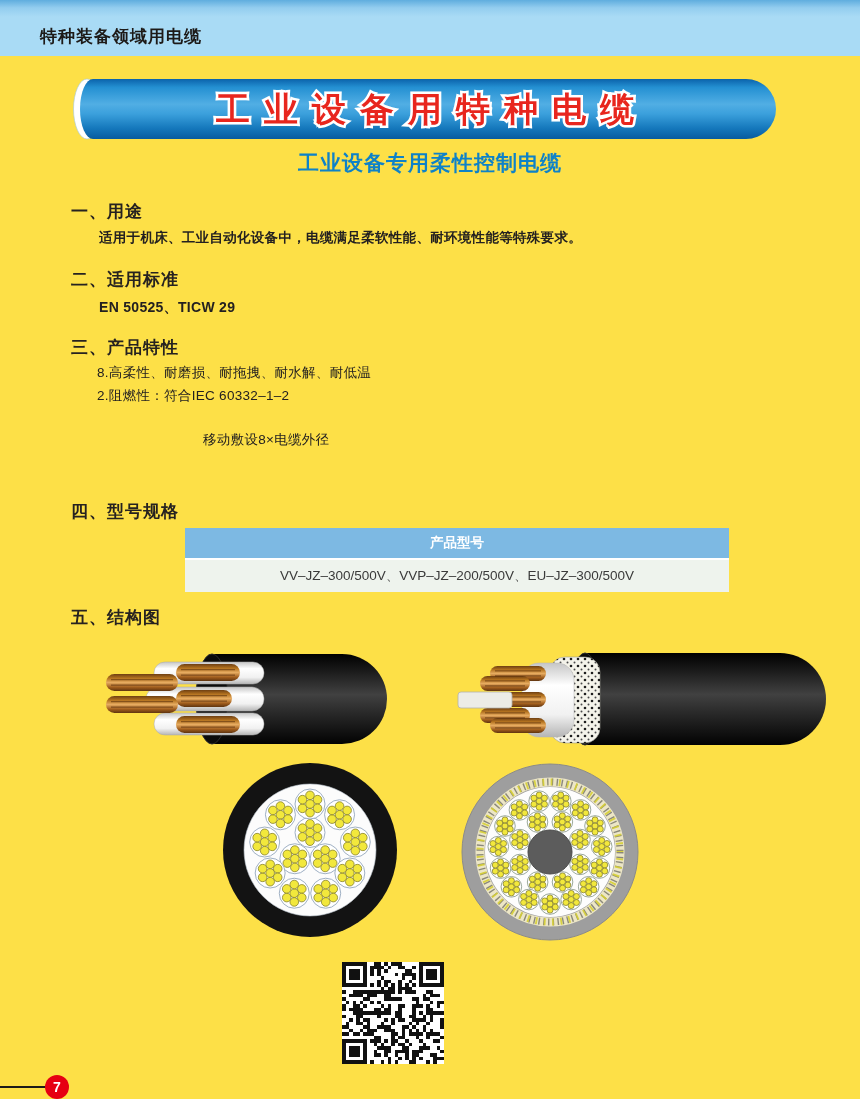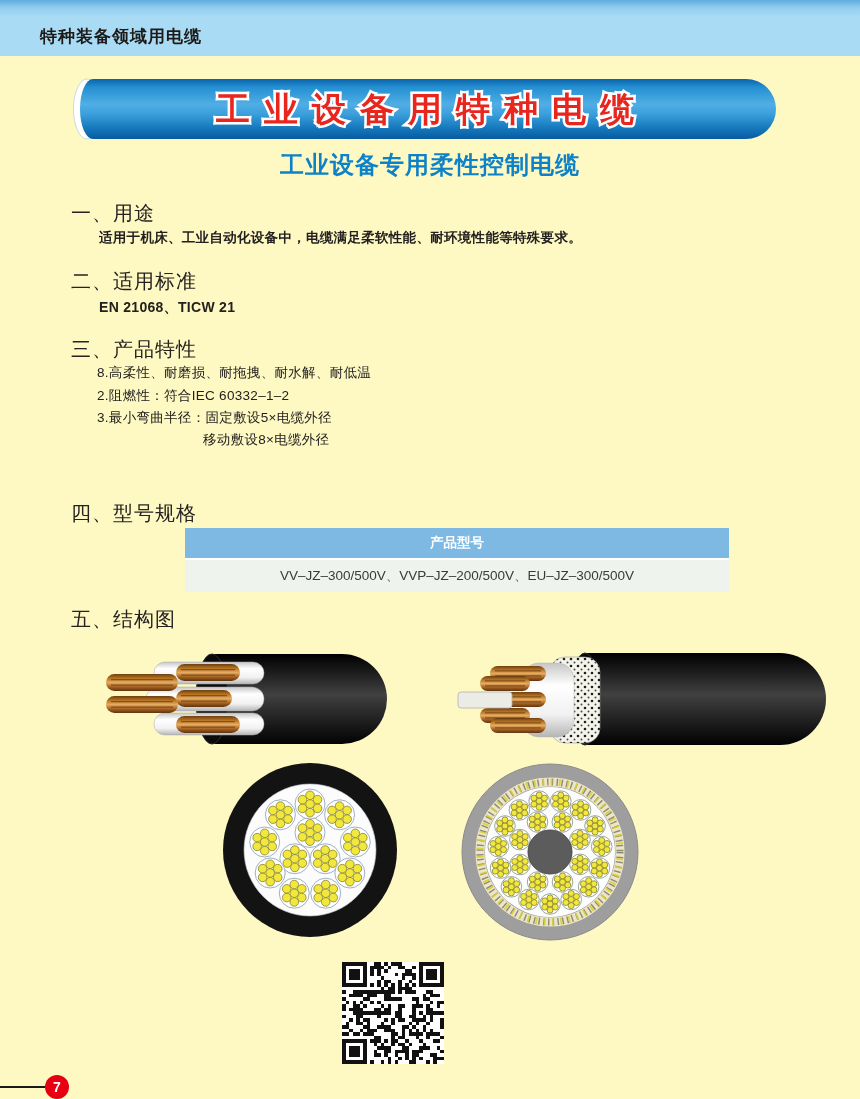--- a/index.html
+++ b/index.html
@@ -1,29 +1,29 @@
 <!DOCTYPE html>
 <html><head>
 <meta charset="utf-8">
 <style>
   html,body{margin:0;padding:0;background:#ffffff;}
-  .page{position:relative;width:860px;height:1099px;background:#fef9c3;overflow:hidden;
+  .page{position:relative;width:860px;height:1099px;background:#fde047;overflow:hidden;
         font-family:"Liberation Sans","DejaVu Sans",sans-serif;color:#222;}
   
   .header-band{position:absolute;left:0;top:0;width:860px;height:56px;
     background:linear-gradient(180deg,#5fadde 0%,#93cdef 14%,#a9dbf5 30%,#a9dbf5 100%);}
   .header-title{position:absolute;left:40px;top:25px;font-size:17px;font-weight:bold;
     color:#1d1a18;letter-spacing:1px;}
   
   .pipe-banner{position:absolute;left:70px;top:78px;}
   
   .subtitle{position:absolute;left:0;top:149px;width:860px;text-align:center;
-    font-size:24px;font-weight:bold;color:#0e82c8;letter-spacing:1px;}
+    font-size:21px;font-weight:bold;color:#0e82c8;letter-spacing:1px;}
   
-  .h{position:absolute;left:71px;font-size:20px;font-weight:normal;color:#262220;letter-spacing:1px;white-space:nowrap;}
+  .h{position:absolute;left:71px;font-size:17px;font-weight:bold;color:#262220;letter-spacing:1px;white-space:nowrap;}
   .h1{top:200px}.h2{top:268px}.h3{top:336px}.h4{top:500px}.h5{top:606px}.h6{top:1001px}
   
   .p{position:absolute;left:99px;font-size:13.5px;color:#232020;white-space:nowrap;letter-spacing:0.3px;font-weight:bold;}
   .p1{top:229px}.p2{top:299px;font-size:14px;}
   .it{position:absolute;left:97px;font-size:13.5px;color:#232020;white-space:nowrap;letter-spacing:0.3px;}
   .it1{top:364px}.it2{top:387px}.it3{top:409px}.it3b{top:431px;left:203px}.it4{top:453px}
   
   .spec-table{position:absolute;left:158px;top:528px;width:544px;padding-left:27px;}
   .spec-table .thead{height:30px;line-height:30px;background:#7db9e3;color:#ffffff;
     font-size:13.5px;font-weight:bold;text-align:center;border-bottom:2px solid #ffffff;}
@@ -65,26 +65,25 @@
     <path d="M23,1 A13,30 0 0 0 23,61 L676,61 A30,30 0 0 0 676,1 Z" fill="url(#pipeGrad)"></path>
     <text x="362" y="43" text-anchor="middle" font-size="34" font-weight="bold" fill="#e8261e" stroke="#ffffff" stroke-width="5" paint-order="stroke" letter-spacing="14" font-family="Liberation Sans, DejaVu Sans, sans-serif">工业设备用特种电缆</text>
   </svg>
 
   <div class="subtitle">工业设备专用柔性控制电缆</div>
 
   <div class="h h1">一、用途</div>
   <div class="p p1">适用于机床、工业自动化设备中，电缆满足柔软性能、耐环境性能等特殊要求。</div>
 
   <div class="h h2">二、适用标准</div>
-  <div class="p p2">EN 21068、TICW 21</div>
+  <div class="p p2">EN 50525、TICW 29</div>
 
   <div class="h h3">三、产品特性</div>
   <div class="it it1">8.高柔性、耐磨损、耐拖拽、耐水解、耐低温</div>
   <div class="it it2">2.阻燃性：符合IEC 60332–1–2</div>
-  <div class="it it3">3.最小弯曲半径：固定敷设5×电缆外径</div>
   <div class="it it3b">移动敷设8×电缆外径</div>
 
   <div class="h h4">四、型号规格</div>
   <div class="spec-table">
     <div class="thead">产品型号</div>
     <div class="trow">VV–JZ–300/500V、VVP–JZ–200/500V、EU–JZ–300/500V</div>
   </div>
 
   <div class="h h5">五、结构图</div>
 

